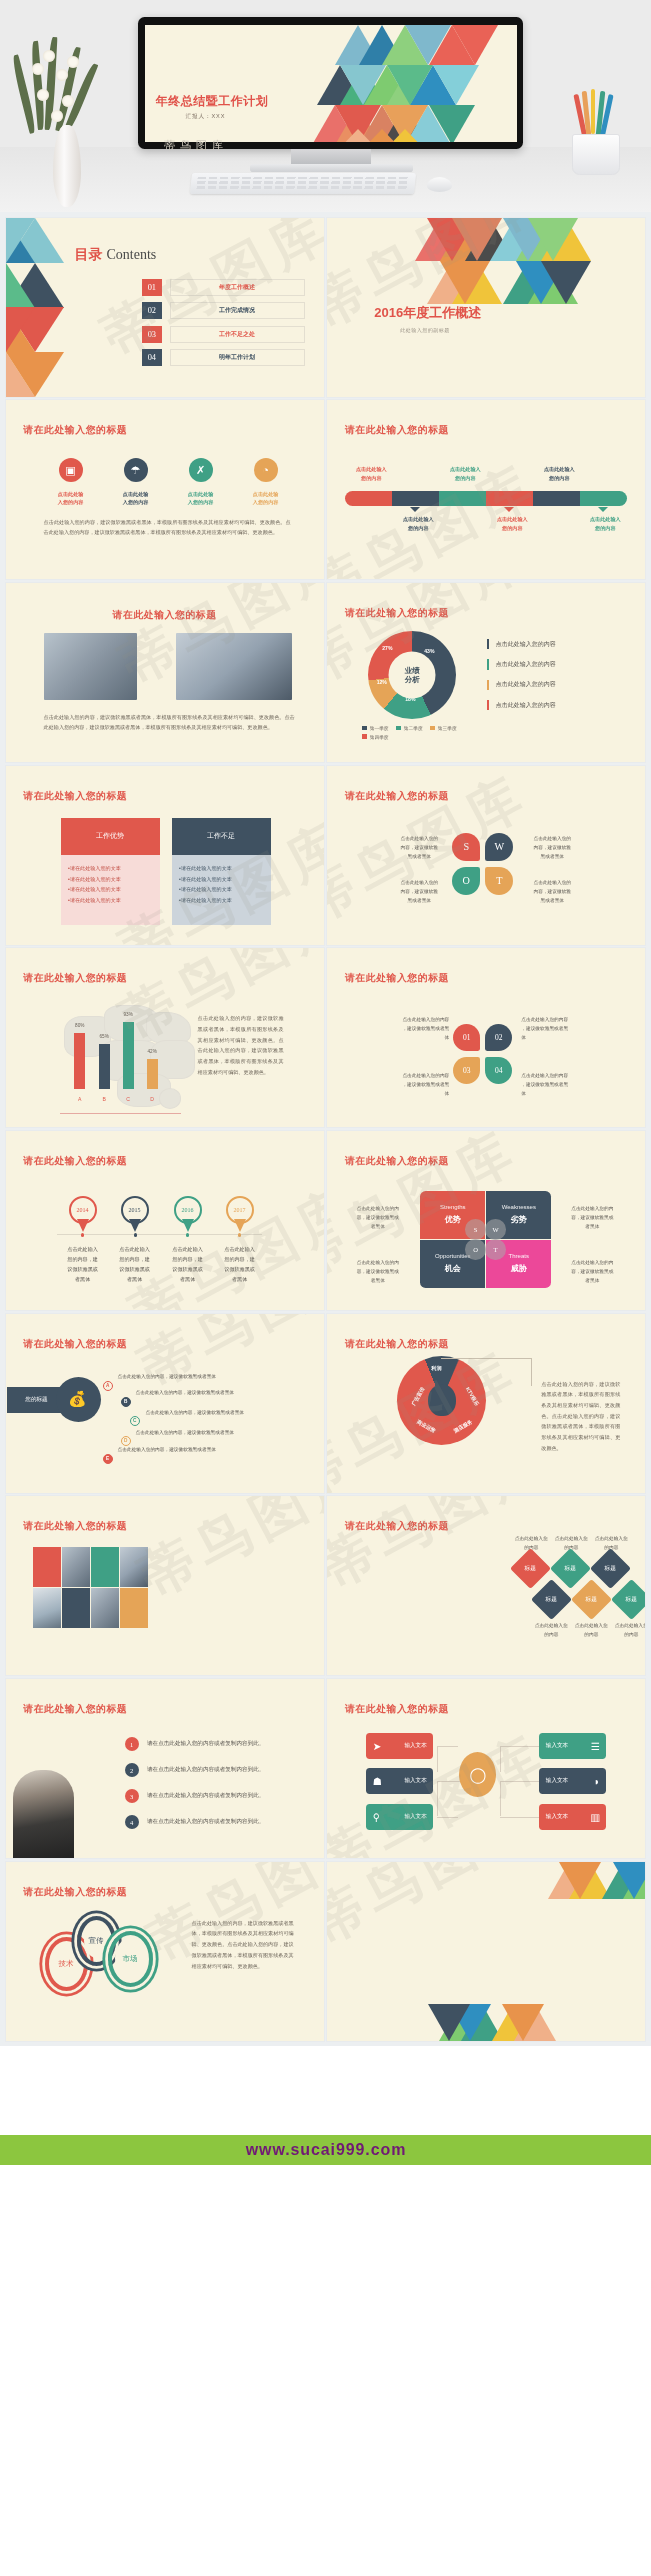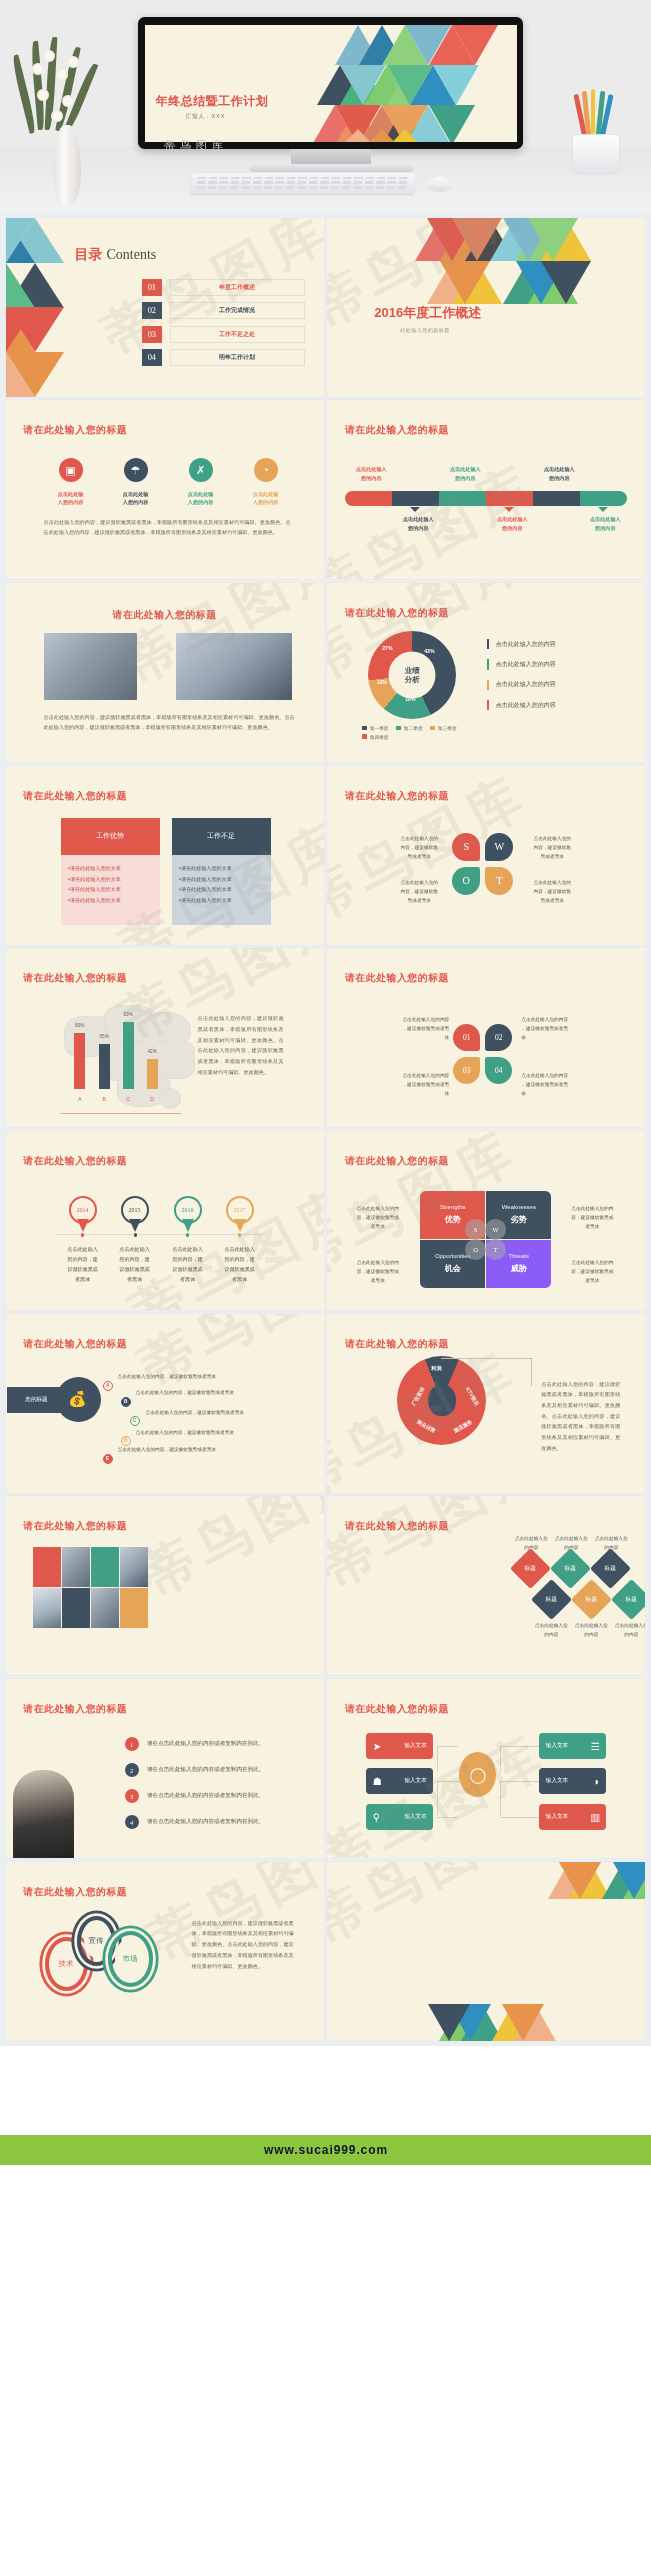--- a/index.html
+++ b/index.html
@@ -220,21 +220,21 @@
   
   .wm { position:absolute; pointer-events:none; color:rgba(150,145,135,.13);
     font-size:54px; font-family:"Liberation Serif", serif; font-weight:bold;
     letter-spacing:8.4px; transform:rotate(-28deg); white-space:nowrap; }
 
   
   .gap { height:89px; background:#fff; }
   .fbanner { height:43px; background:#2fb89a; display:flex; align-items:center; justify-content:center;
     color:#fff; font-size:15px; font-weight:bold; letter-spacing:0.5px; }
   .fbanner2 { height:30px; background:#8cc63f; display:flex; align-items:center; justify-content:center;
-    color:#0f172a; font-size:12px; font-weight:bold; letter-spacing:0.9px; }
+    color:#701a75; font-size:16px; font-weight:bold; letter-spacing:0.9px; }
   .gap2 { height:93px; background:#fff; }
 </style>
 </head>
 <body>
 
 <div class="page">
 
   <div class="hero">
     <div class="hero-floor"></div>
 
@@ -668,21 +668,21 @@
           <div class="cn">优势</div>
         </div>
         <div class="quad" style="left:159px;top:60px;background:#3f5161;border-radius:0 5.6px 0 0;">
           <div class="en">Weaknesses</div>
           <div class="cn">劣势</div>
         </div>
         <div class="quad" style="left:93px;top:109px;background:#3f5161;border-radius:0 0 0 5.6px;">
           <div class="en">Opportunities</div>
           <div class="cn">机会</div>
         </div>
-        <div class="quad" style="left:159px;top:109px;background:#8b5cf6;border-radius:0 0 5.6px 0;">
+        <div class="quad" style="left:159px;top:109px;background:#ec4899;border-radius:0 0 5.6px 0;">
           <div class="en">Threats</div>
           <div class="cn">威胁</div>
         </div>
         <div class="qcircle" style="left:138px;top:88px;">S</div>
         <div class="qcircle" style="left:158px;top:88px;">W</div>
         <div class="qcircle" style="left:138px;top:108px;">O</div>
         <div class="qcircle" style="left:158px;top:108px;">T</div>
         <div class="qcap" style="left:20.5px;top:73px;white-space:pre-line;">点击此处输入您的内
 容，建议微软雅黑或
 者黑体</div>

